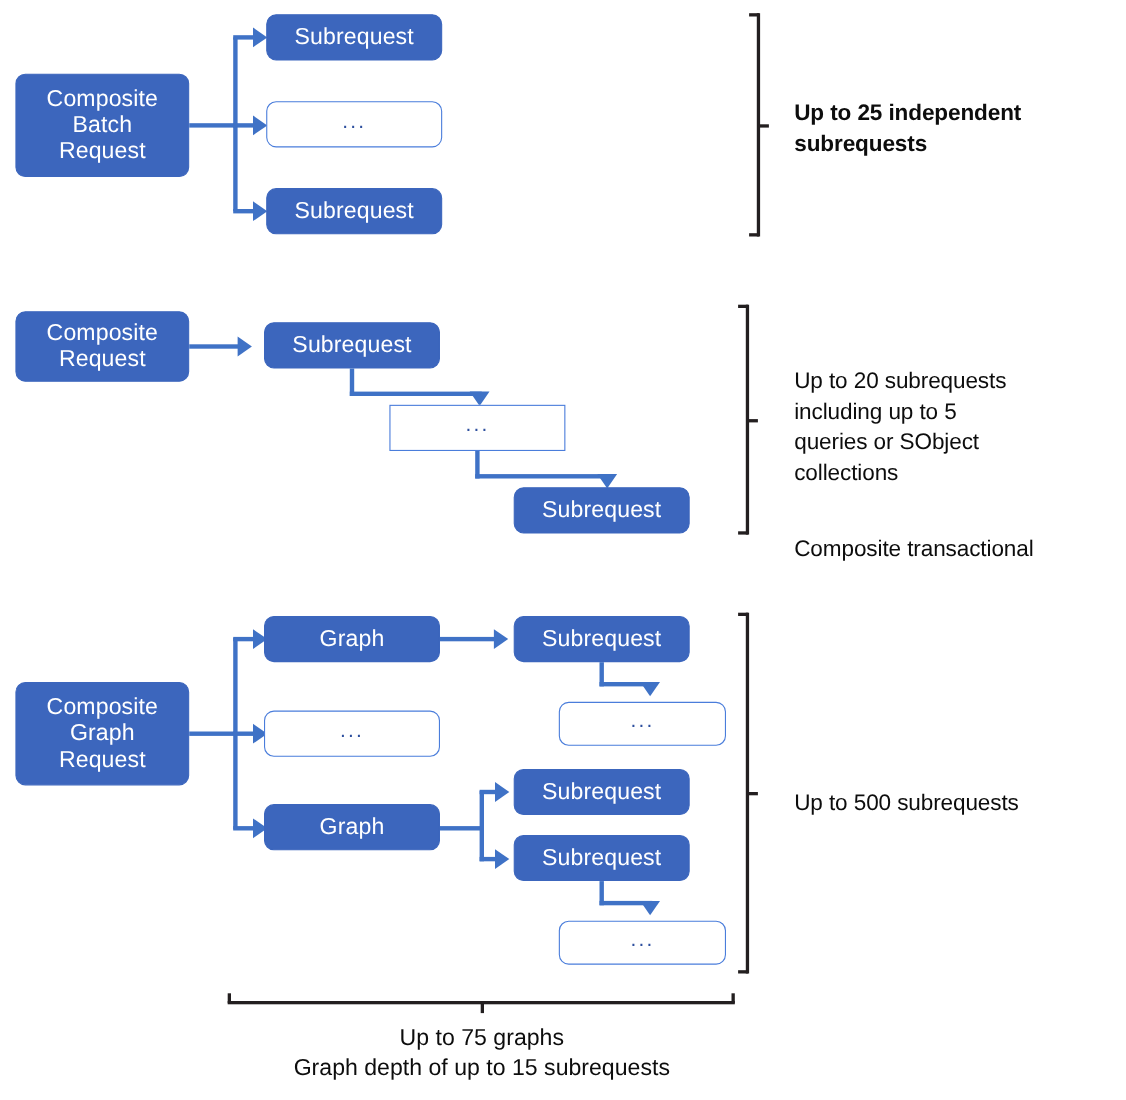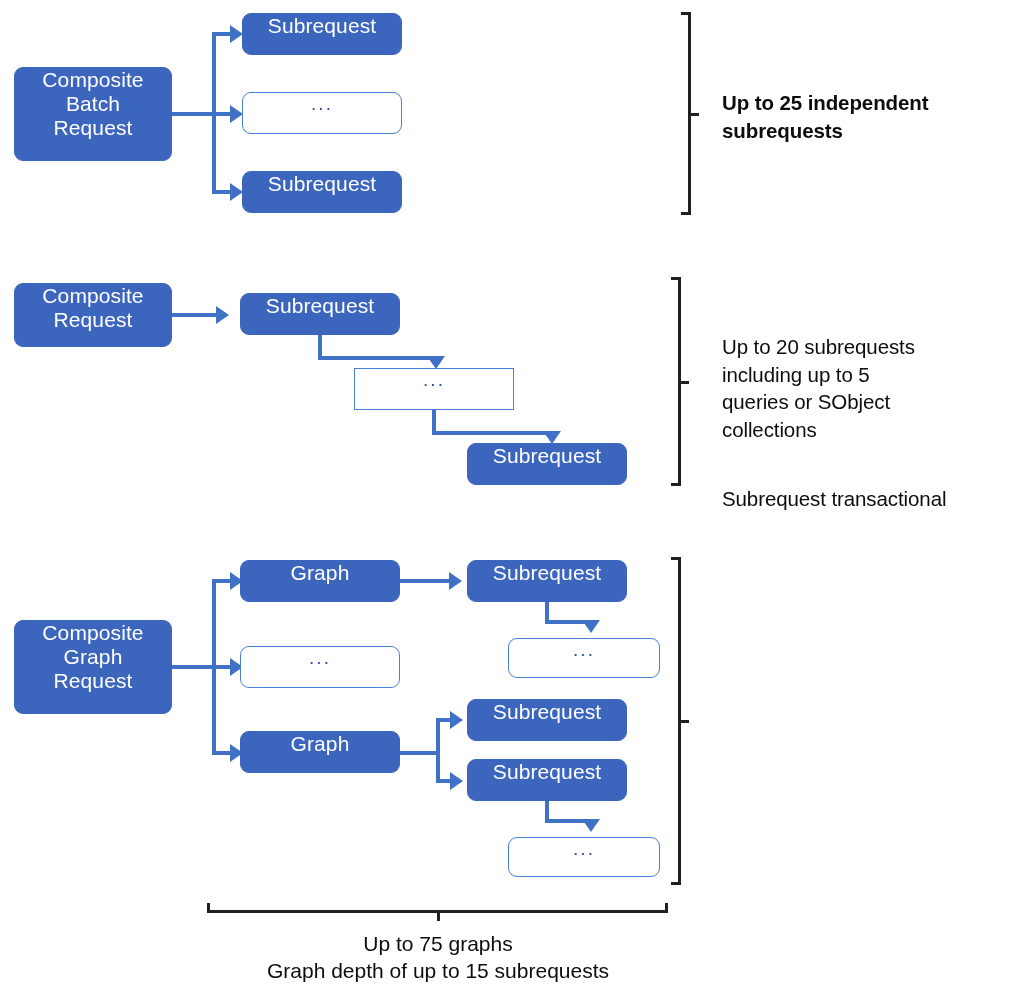--- a/index.html
+++ b/index.html
@@ -16,20 +16,21 @@
     width: 1024px;
     height: 1000px;
     background: #ffffff;
     overflow: hidden;
   }
   
   .node {
     position: absolute;
     box-sizing: border-box;
     display: flex;
+    align-items: center;
     justify-content: center;
     text-align: center;
     line-height: 1.15;
     letter-spacing: .1px;
   }
   .node.filled {
     background: #3c66bd;
     border: 1px solid #3c66bd;
     color: #ffffff;
     border-radius: 9px;
@@ -195,21 +196,21 @@
     <div class="stem spine"></div>
     <div class="stem cap top"></div>
     <div class="stem cap bot"></div>
     <div class="stem nub"></div>
   </div>
   <div class="note" style="left:722px; top:306px; width:290px;">
     <p class="para">Up to 20 subrequests
 including up to 5
 queries or SObject
 collections</p>
-    <p class="para">Subrequest transactional</p>
+    <p class="para">Composite transactional</p>
   </div>
 
   <div class="node filled" style="left:14px; top:620px; width:158px; height:94px;">
     <span class="lines">
         <span>Composite</span>
         <span>Graph</span>
         <span>Request</span>
       </span>
   </div>
 
@@ -272,20 +273,21 @@
     <span>...</span>
   </div>
 
   <div class="brk vert" style="left:671px; top:557px; width:16px; height:328px;">
     <div class="stem spine"></div>
     <div class="stem cap top"></div>
     <div class="stem cap bot"></div>
     <div class="stem nub"></div>
   </div>
   <div class="note" style="left:722px; top:689px; width:300px;">
+    <p class="para" style="margin-bottom:10px;">Up to 500 subrequests</p>
   </div>
 
   <div class="brk horiz" style="left:207px; top:903px; width:461px; height:18px;">
     <div class="stem spine"></div>
     <div class="stem cap l"></div>
     <div class="stem cap r"></div>
     <div class="stem nub"></div>
   </div>
   <div class="caption" style="left:182px; top:930px; width:512px;text-align:center;">Up to 75 graphs
 Graph depth of up to 15 subrequests</div>

